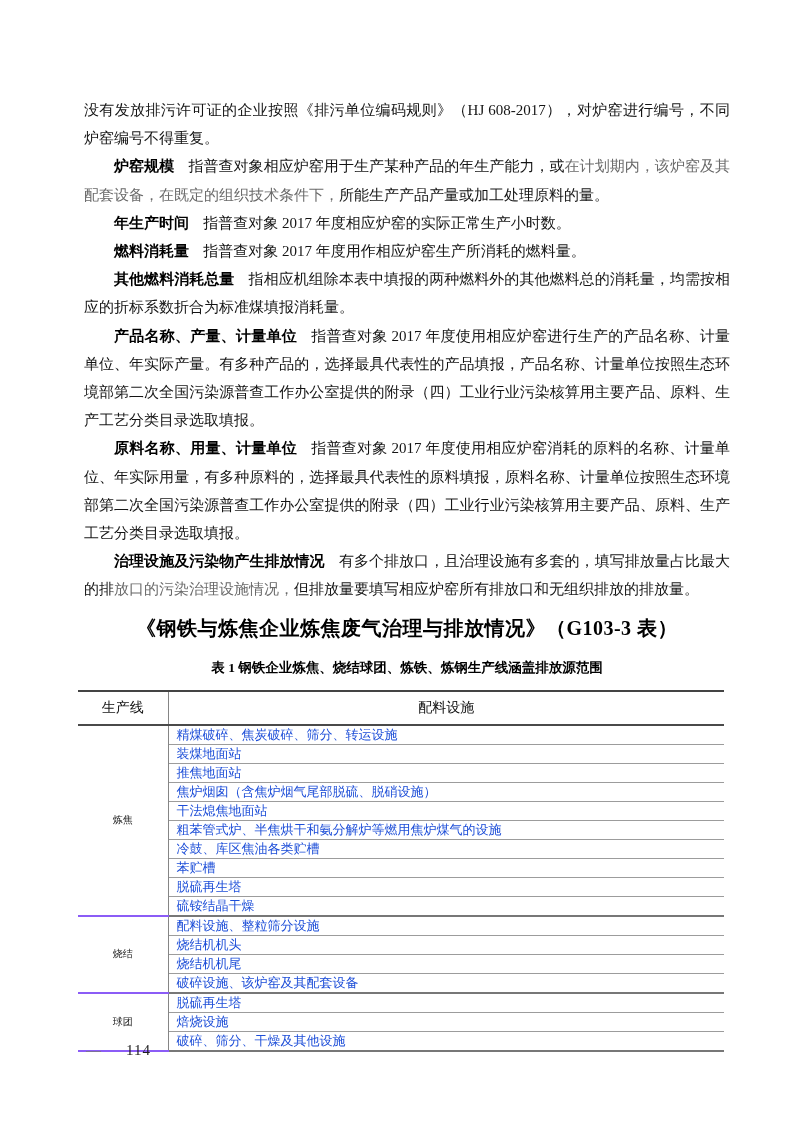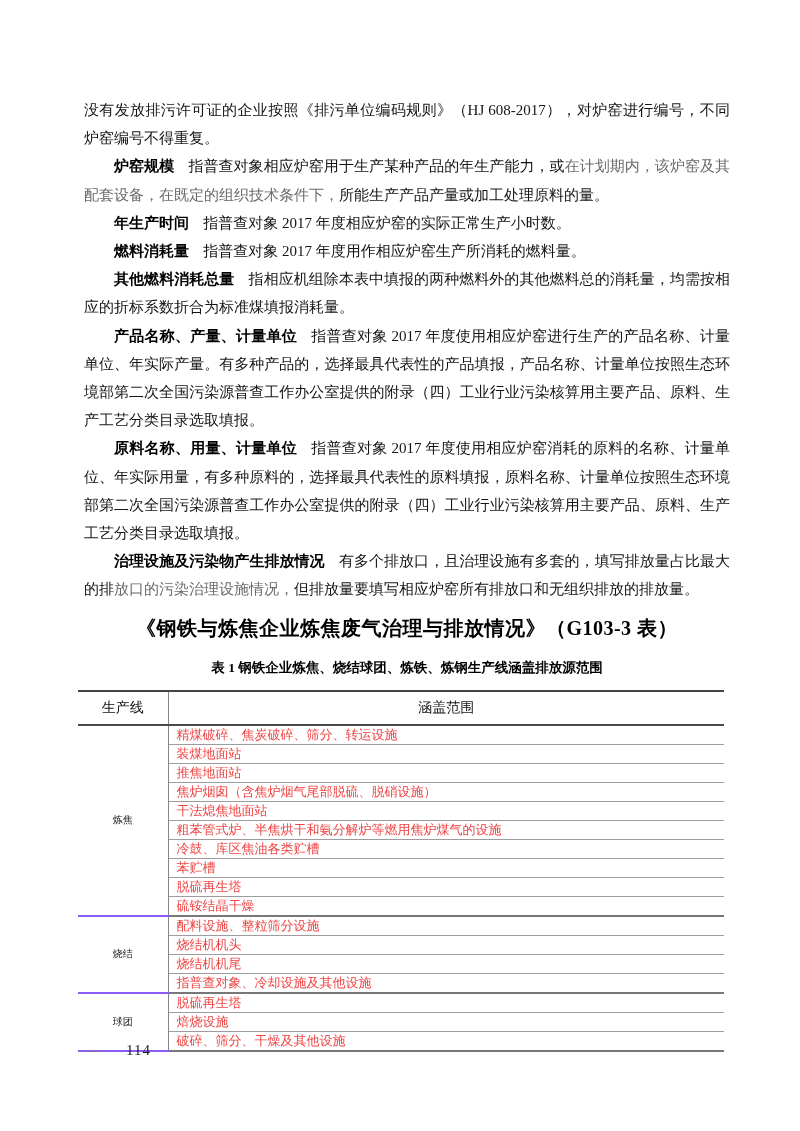--- a/index.html
+++ b/index.html
@@ -57,21 +57,21 @@
     border-top:2px solid #444444;
     border-bottom:2px solid #4a4a4a;
     padding:0;
   }
   table.src-table thead th.h1 { border-right:1px solid #858585; }
   td.range-cell {
     font-size:13px;
     line-height:16px;
     padding:1px 2px 1px 8px;
     border-bottom:1px solid #9c9c9c;
-    color:#ef4444;
+    color:#1d4ed8;
     white-space:nowrap;
     overflow:hidden;
   }
   td.group-cell {
     text-align:center;
     vertical-align:middle;
     font-size:10px;
     color:#1a1a1a;
     border-right:1px solid #858585;
     border-bottom:2px solid #8b5cf6;
@@ -111,21 +111,21 @@
     <div class="table-caption">表 1 钢铁企业炼焦、烧结球团、炼铁、炼钢生产线涵盖排放源范围</div>
 
     <table class="src-table">
       <colgroup>
           <col class="c1">
           <col class="c2">
         </colgroup>
       <thead>
         <tr>
           <th class="h1">生产线</th>
-          <th class="h2">涵盖范围</th>
+          <th class="h2">配料设施</th>
         </tr>
       </thead>
       <tbody>
           <tr>
             <td class="group-cell" rowspan="10">炼焦</td>
             <td class="range-cell">精煤破碎、焦炭破碎、筛分、转运设施</td>
           </tr>
           <tr>
             <td class="range-cell">装煤地面站</td>
           </tr>
@@ -157,21 +157,21 @@
             <td class="group-cell" rowspan="4">烧结</td>
             <td class="range-cell">配料设施、整粒筛分设施</td>
           </tr>
           <tr>
             <td class="range-cell">烧结机机头</td>
           </tr>
           <tr>
             <td class="range-cell">烧结机机尾</td>
           </tr>
           <tr class="group-end">
-            <td class="range-cell">指普查对象、冷却设施及其他设施</td>
+            <td class="range-cell">破碎设施、该炉窑及其配套设备</td>
           </tr>
           <tr>
             <td class="group-cell" rowspan="3">球团</td>
             <td class="range-cell">脱硫再生塔</td>
           </tr>
           <tr>
             <td class="range-cell">焙烧设施</td>
           </tr>
           <tr class="group-end">
             <td class="range-cell">破碎、筛分、干燥及其他设施</td>

